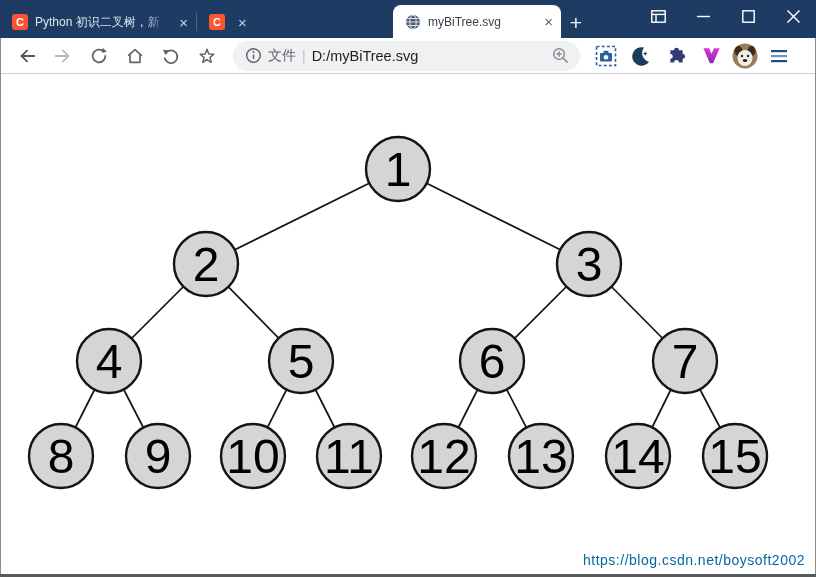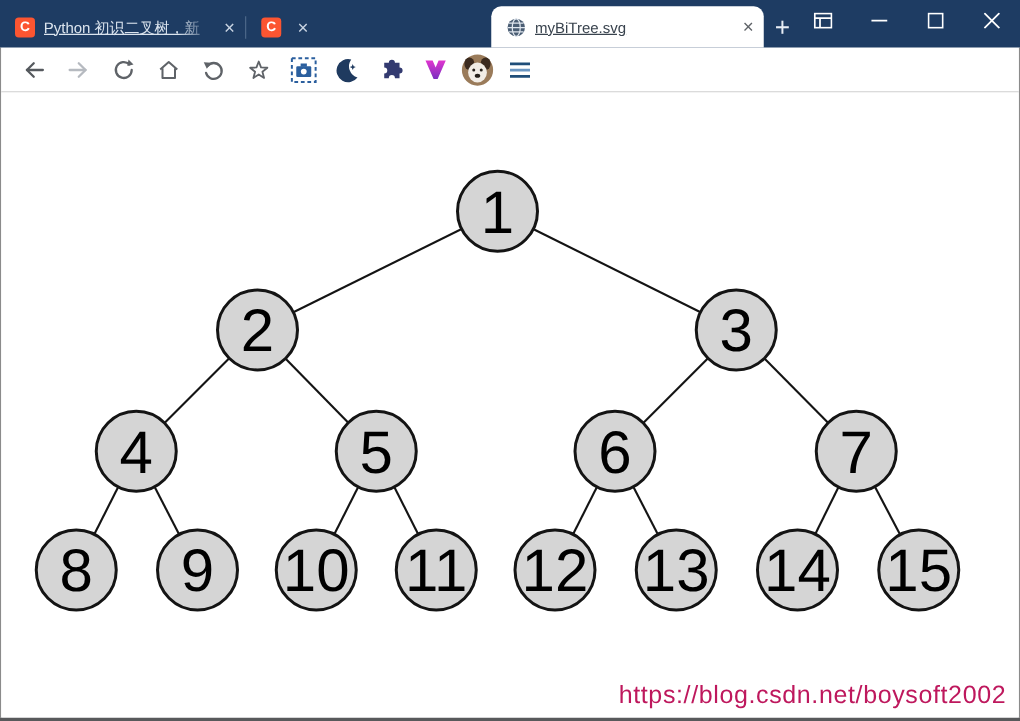--- a/index.html
+++ b/index.html
@@ -6,24 +6,24 @@
   html,body { width:816px; height:577px; overflow:hidden; }
   body { font-family:"Liberation Sans","DejaVu Sans",sans-serif; background:#fff; position:relative; }
 
   
   .tabbar { height:38px; background:#1e3c63; display:flex; align-items:flex-end; position:relative; }
   .tab { height:32px; display:flex; align-items:center; padding:0 8px 0 12px; cursor:pointer; }
   .tab.inactive { color:#dbe4ee; }
   .tab.active { background:#fff; border-radius:8px 8px 0 0; color:#39434e; height:33px; }
   .tab1 { width:196px; }
   .tab2 { width:190px; }
-  .tab3 { width:218px; margin-left:6px; }
+  .tab3 { width:168px; margin-left:6px; }
   .favicon { width:16px; height:16px; flex:0 0 16px; margin-right:7px; }
   .csdn-badge { display:flex; align-items:center; justify-content:center; background:#fc5531; color:#fff; font-size:11px; font-weight:bold; border-radius:3px; width:16px; height:16px; }
-  .tab-label { font-size:12px; white-space:nowrap; overflow:hidden; flex:1;text-decoration:underline; }
+  .tab-label { font-size:12px; white-space:nowrap; overflow:hidden; flex:1; }
   .tab1 .tab-label { -webkit-mask-image:linear-gradient(to right,#000 78%,transparent 98%); mask-image:linear-gradient(to right,#000 78%,transparent 98%); }
   .tab-close { font-size:15px; line-height:15px; margin-left:6px; flex:0 0 auto; cursor:pointer; }
   .tab.inactive .tab-close { color:#c9d4e2; }
   .tab.active .tab-close { color:#5f6368; }
   .tab-sep { width:1px; height:18px; background:#4a6587; margin-bottom:7px; }
   .newtab { color:#e8eef6; font-size:21px; line-height:21px; width:30px; height:32px; display:flex; align-items:center; justify-content:center; cursor:pointer; }
   .wincontrols { position:absolute; right:0; top:0; height:32px; display:flex; align-items:center; }
   .winbtn { width:45px; height:32px; display:flex; align-items:center; justify-content:center; cursor:pointer; }
 
   
@@ -32,21 +32,21 @@
   .tbtn { width:32px; height:30px; display:flex; align-items:center; justify-content:center; cursor:pointer; border-radius:50%; flex:0 0 auto; }
   .addressbar { flex:0 0 347px; height:30px; background:#f0f1f3; border-radius:15px; display:flex; align-items:center; padding:0 10px 0 12px; margin:0 6px; cursor:text; }
   .addr-scheme { color:#5f6368; font-size:14px; margin:0 4px 0 6px; }
   .addr-sep { color:#bcc0c4; font-size:14px; margin:0 6px 0 2px; }
   .addr-url { color:#202124; font-size:14.5px; flex:1; white-space:nowrap; }
   .extrow { display:flex; align-items:center; gap:3px; }
   .avatar-btn { width:30px; height:30px; display:flex; align-items:center; justify-content:center; cursor:pointer; }
 
   
   .content { position:relative; width:814px; height:500px; background:#fff; }
-  .watermark { position:absolute; right:10px; bottom:6px; color:#be185d; font-size:20px; letter-spacing:0.5px; }
+  .watermark { position:absolute; right:10px; bottom:6px; color:#0369a1; font-size:14px; letter-spacing:0.5px; }
   .bottom-strip { height:3px; background:#58595b; width:816px; }
 </style>
 </head>
 <body>
 
 <div class="tabbar">
 
   <div class="tab inactive tab1">
     <span class="favicon csdn-badge">C</span>
     <span class="tab-label">Python 初识二叉树，新</span>
@@ -136,20 +136,40 @@
         <path d="M5.5,7.5 a7,7 0 1 1 -1.3,6"></path>
         <polygon points="2.2,4.2 8.8,4.6 4.9,9.8" fill="#5f6368" stroke="none"></polygon>
       </svg>
     </div>
     <div class="tbtn">
       <svg width="20" height="20" viewBox="0 0 22 22" fill="none" stroke="#5f6368" stroke-width="1.6" stroke-linejoin="round">
         <polygon points="11,3.5 13,8.75 18.6,9.03 14.23,12.55 15.7,17.97 11,14.9 6.3,17.97 7.77,12.55 3.4,9.03 9,8.75"></polygon>
       </svg>
     </div>
 
+    <div class="addressbar">
+      <span style="display:flex;">
+        <svg width="17" height="17" viewBox="0 0 18 18" fill="none" stroke="#5f6368" stroke-width="1.5">
+          <circle cx="9" cy="9" r="7.2"></circle>
+          <line x1="9" y1="8" x2="9" y2="12.6"></line>
+          <circle cx="9" cy="5.4" r="0.4" fill="#5f6368"></circle>
+        </svg>
+      </span>
+      <span class="addr-scheme">文件</span>
+      <span class="addr-sep">|</span>
+      <span class="addr-url">D:/myBiTree.svg</span>
+      <span style="display:flex;">
+        <svg width="19" height="19" viewBox="0 0 20 20" fill="none" stroke="#8a8e93" stroke-width="1.6" stroke-linecap="round">
+          <circle cx="8.5" cy="8.5" r="5.6"></circle>
+          <line x1="12.8" y1="12.8" x2="17" y2="17"></line>
+          <line x1="8.5" y1="6.2" x2="8.5" y2="10.8"></line>
+          <line x1="6.2" y1="8.5" x2="10.8" y2="8.5"></line>
+        </svg>
+      </span>
+    </div>
 
     <div class="extrow">
       <div class="tbtn">
         <svg width="22" height="22" viewBox="0 0 22 22">
           <rect x="1.5" y="1.5" width="19" height="19" fill="none" stroke="#2b5f9e" stroke-width="1.6" stroke-dasharray="3,2.2"></rect>
           <rect x="5" y="8" width="12" height="8.5" rx="1" fill="#2b5f9e"></rect>
           <rect x="8.5" y="5.8" width="5" height="2.6" fill="#2b5f9e"></rect>
           <circle cx="11" cy="12.2" r="2.3" fill="#fff"></circle>
         </svg>
       </div>

